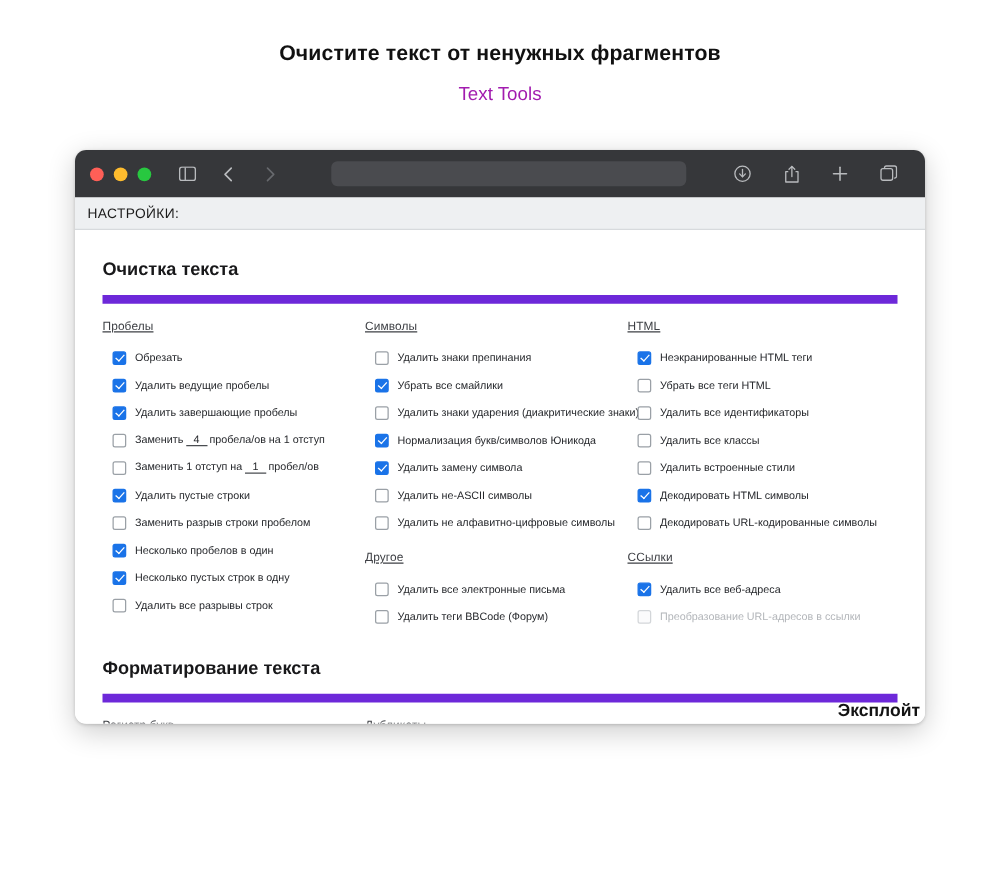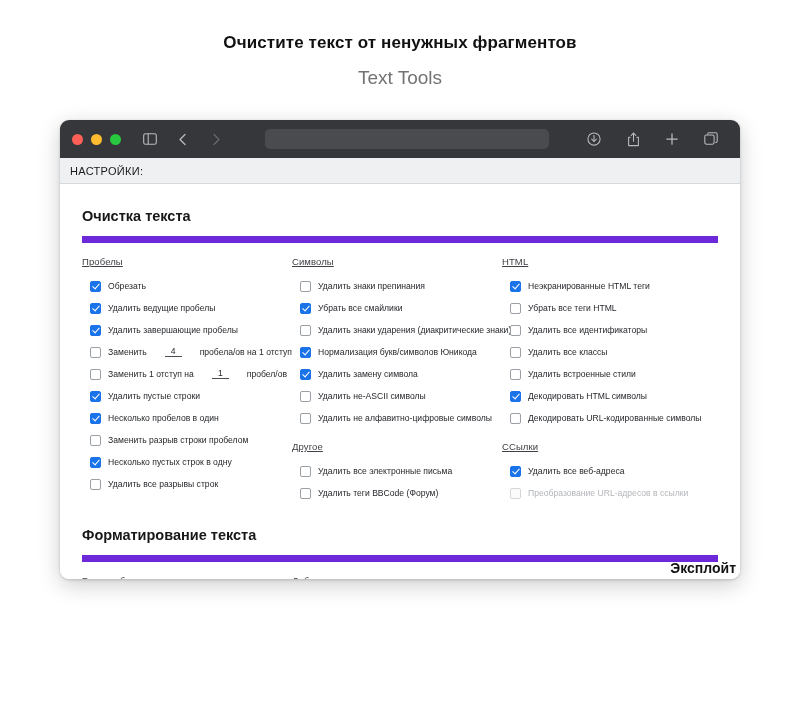--- a/index.html
+++ b/index.html
@@ -26,23 +26,23 @@
     text-align: center;
     padding-top: 33px;
   }
   .main-title {
     font-size: 17px;
     font-weight: bold;
     color: #111111;
     letter-spacing: 0.1px;
   }
   .sub-title {
-    font-size: 19px;
+    font-size: 15px;
     font-weight: normal;
-    color: #737373;
+    color: #a21caf;
     margin-top: 14px;
   }
 
   
   .window {
     position: absolute;
     left: 60px;
     top: 120px;
     width: 680px;
     height: 459px;
@@ -209,21 +209,21 @@
     display: inline-block;
     min-width: 15px;
     text-align: center;
     border-bottom: 1px solid #4a4d51;
     font-size: 8.6px;
     color: #26282c;
     margin: 0 2px;
     padding: 0 1px;
   }
 
-  .opt-label.with-field { display: flex; align-items: center; gap: 16px; }
+  .opt-label.with-field { display: flex; align-items: flex-start; gap: 0; }
 
   .section-title.second { padding-top: 22px; }
 
   
   .footer {
     position: absolute;
     right: 64px;
     bottom: 24px;
     font-size: 14px;
     font-weight: bold;
@@ -341,26 +341,26 @@
               <span>Заменить 1 отступ на</span>
               <span class="inline-num">1</span>
               <span>пробел/ов</span>
             </span>
           </div>
           <div class="opt">
             <span class="cb checked"></span>
             <span class="opt-label">Удалить пустые строки</span>
           </div>
           <div class="opt">
+            <span class="cb"></span>
+            <span class="opt-label">Заменить разрыв строки пробелом</span>
+          </div>
+          <div class="opt">
             <span class="cb checked"></span>
             <span class="opt-label">Несколько пробелов в один</span>
-          </div>
-          <div class="opt">
-            <span class="cb"></span>
-            <span class="opt-label">Заменить разрыв строки пробелом</span>
           </div>
           <div class="opt">
             <span class="cb checked"></span>
             <span class="opt-label">Несколько пустых строк в одну</span>
           </div>
           <div class="opt">
             <span class="cb"></span>
             <span class="opt-label">Удалить все разрывы строк</span>
           </div>
         </div>

